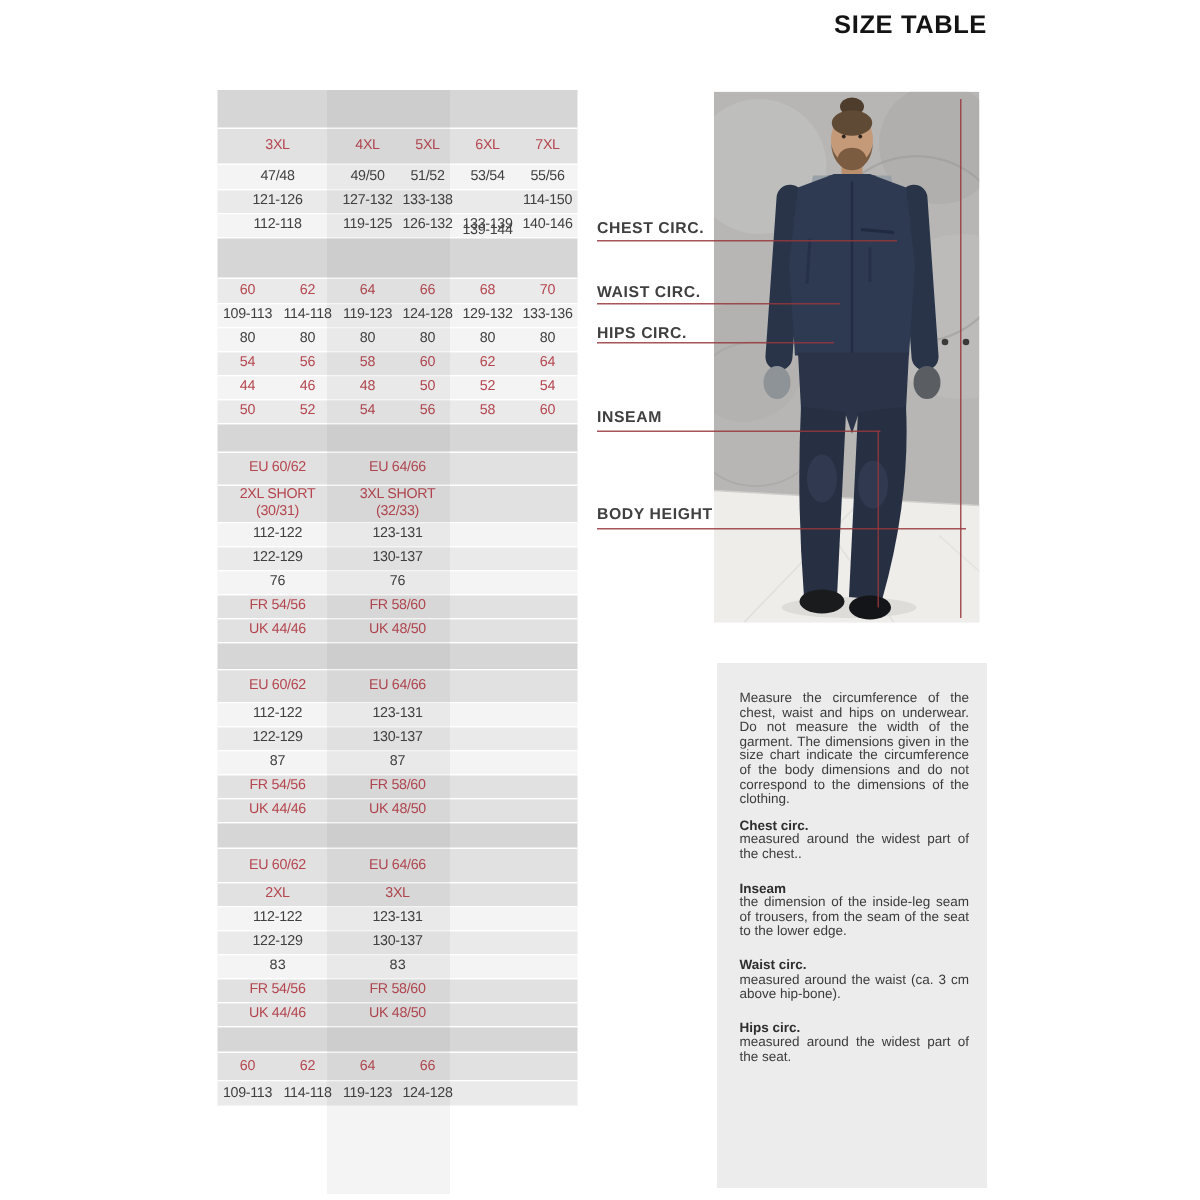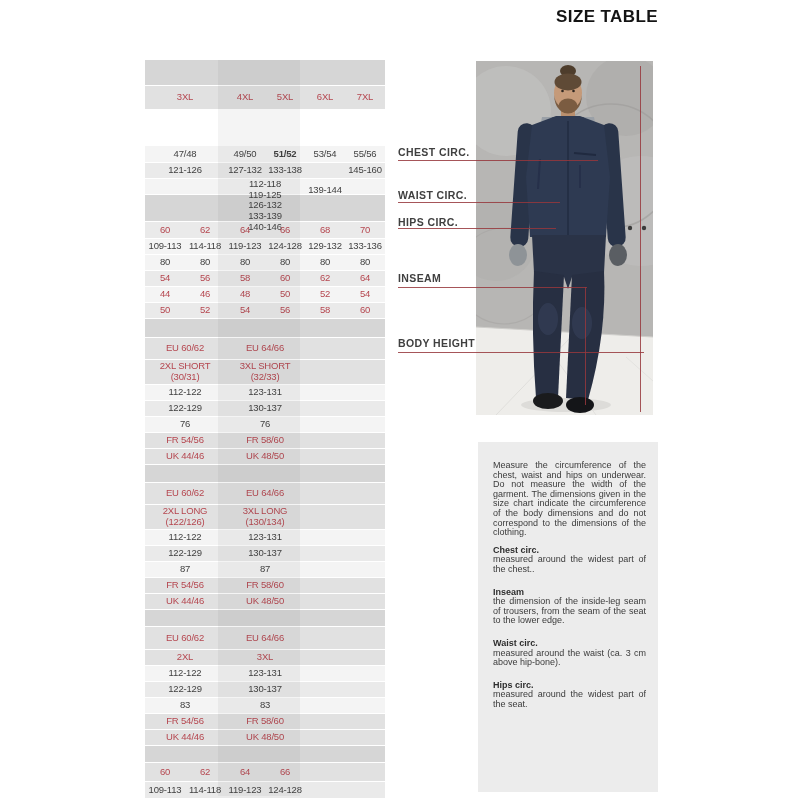--- a/index.html
+++ b/index.html
@@ -68,35 +68,35 @@
 <div class="size-table">
   <div class="col-band"></div>
 <div class="row spacer" style="height: 26px;"></div>
     <div class="row label red" style="height: 24px;">
       <div class="cell" style="width: 80px;">3XL</div>
       <div class="cell" style="width: 40px;">4XL</div>
       <div class="cell" style="width: 40px;">5XL</div>
       <div class="cell" style="width: 40px;">6XL</div>
       <div class="cell" style="width: 40px;">7XL</div>
     </div>
-    <div class="row va" style="height: 17px; margin-top: 36px;">
+    <div class="row va" style="height: 17px;">
       <div class="cell" style="width: 80px;">47/48</div>
       <div class="cell" style="width: 40px;">49/50</div>
-      <div class="cell" style="width: 40px; font-weight: bold;">51/52</div>
+      <div class="cell" style="width: 40px;">51/52</div>
       <div class="cell" style="width: 40px;">53/54</div>
       <div class="cell" style="width: 40px;">55/56</div>
     </div>
     <div class="row vb" style="height: 16px;">
       <div class="cell" style="width: 80px;">121-126</div>
       <div class="cell" style="width: 40px;">127-132</div>
       <div class="cell" style="width: 40px;">133-138</div>
       <div class="cell" style="width: 40px; margin-top: 40px;">139-144</div>
-      <div class="cell" style="width: 40px;">145-160</div>
-    </div>
-    <div class="row va" style="height: 16px; flex-direction: column;">
+      <div class="cell" style="width: 40px;">114-150</div>
+    </div>
+    <div class="row va" style="height: 16px;">
       <div class="cell" style="width: 80px;">112-118</div>
       <div class="cell" style="width: 40px;">119-125</div>
       <div class="cell" style="width: 40px;">126-132</div>
       <div class="cell" style="width: 40px;">133-139</div>
       <div class="cell" style="width: 40px;">140-146</div>
     </div>
     <div class="row spacer" style="height: 27px;"></div>
     <div class="row vb red" style="height: 17px;">
       <div class="cell" style="width: 40px;">60</div>
       <div class="cell" style="width: 40px;">62</div>
@@ -182,27 +182,20 @@
       <div class="cell" style="width: 80px;">UK 44/46</div>
       <div class="cell" style="width: 80px;">UK 48/50</div>
       <div class="cell" style="width: 80px;"></div>
     </div>
     <div class="row spacer" style="height: 18px;"></div>
     <div class="row label red" style="height: 22px;">
       <div class="cell" style="width: 80px;">EU 60/62</div>
       <div class="cell" style="width: 80px;">EU 64/66</div>
       <div class="cell" style="width: 80px;"></div>
     </div>
-    <div class="row label red" style="height: 25px;">
-      <div class="cell" style="width: 80px;">2XL LONG
-(122/126)</div>
-      <div class="cell" style="width: 80px;">3XL LONG
-(130/134)</div>
-      <div class="cell" style="width: 80px;"></div>
-    </div>
     <div class="row va" style="height: 16px;">
       <div class="cell" style="width: 80px;">112-122</div>
       <div class="cell" style="width: 80px;">123-131</div>
       <div class="cell" style="width: 80px;"></div>
     </div>
     <div class="row vb" style="height: 16px;">
       <div class="cell" style="width: 80px;">122-129</div>
       <div class="cell" style="width: 80px;">130-137</div>
       <div class="cell" style="width: 80px;"></div>
     </div>
@@ -235,21 +228,21 @@
     <div class="row va" style="height: 16px;">
       <div class="cell" style="width: 80px;">112-122</div>
       <div class="cell" style="width: 80px;">123-131</div>
       <div class="cell" style="width: 80px;"></div>
     </div>
     <div class="row vb" style="height: 16px;">
       <div class="cell" style="width: 80px;">122-129</div>
       <div class="cell" style="width: 80px;">130-137</div>
       <div class="cell" style="width: 80px;"></div>
     </div>
-    <div class="row va" style="height: 16px;">
+    <div class="row va" style="height: 16px; font-family: Liberation Mono, monospace;">
       <div class="cell" style="width: 80px;">83</div>
       <div class="cell" style="width: 80px;">83</div>
       <div class="cell" style="width: 80px;"></div>
     </div>
     <div class="row label red" style="height: 16px;">
       <div class="cell" style="width: 80px;">FR 54/56</div>
       <div class="cell" style="width: 80px;">FR 58/60</div>
       <div class="cell" style="width: 80px;"></div>
     </div>
     <div class="row label red" style="height: 16px;">

